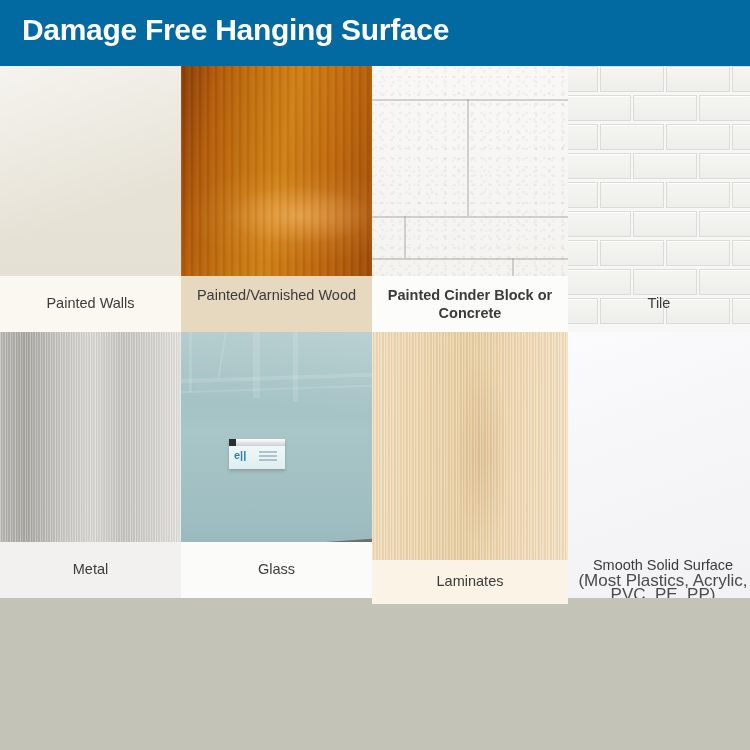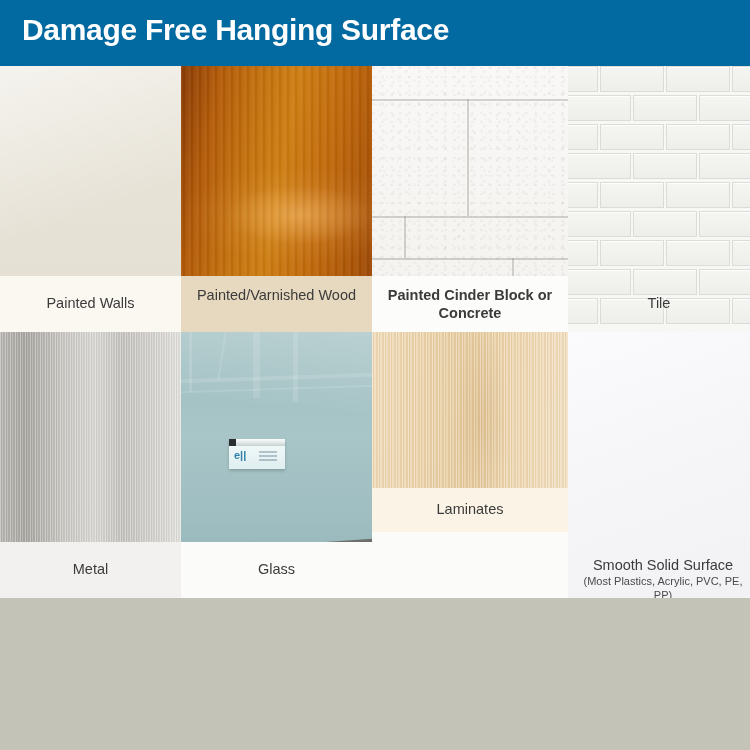--- a/index.html
+++ b/index.html
@@ -58,39 +58,39 @@
     text-align: center;
     font-family: "Liberation Sans", sans-serif;
     font-size: 14.5px;
     color: #3b3b3b;
     line-height: 18px;
     padding-bottom: 5px;
     z-index: 6;
   }
   .cell-label .sub {
     display: block;
-    font-size: 11px;
+    font-size: 17px;
     color: #4a4a4a;
     line-height: 14px;
   }
   .label-band {
     position: absolute;
     left: 0; right: 0; bottom: 0;
     z-index: 5;
   }
 
   
   #c-painted-walls { left: 0;   top: 0; width: 181px; height: 266px; }
   #c-wood          { left: 181px; top: 0; width: 191px; height: 266px; }
   #c-cinder        { left: 372px; top: 0; width: 196px; height: 266px; }
   #c-tile          { left: 568px; top: 0; width: 182px; height: 266px; }
   
   #c-metal         { left: 0;   top: 266px; width: 181px; height: 266px; }
   #c-glass         { left: 181px; top: 266px; width: 191px; height: 266px; }
-  #c-laminates     { left: 372px; top: 266px; width: 196px; height: 200px; }
+  #c-laminates     { left: 372px; top: 266px; width: 196px; height: 272px; }
   #c-smooth        { left: 568px; top: 266px; width: 182px; height: 266px; }
 
   
   .tex-painted-wall {
     background:
       linear-gradient(160deg, rgba(255,255,255,.55) 0%, rgba(255,255,255,0) 55%),
       linear-gradient(#e9e5da, #e4dfd2);
   }
   .tex-wood {
     background:

